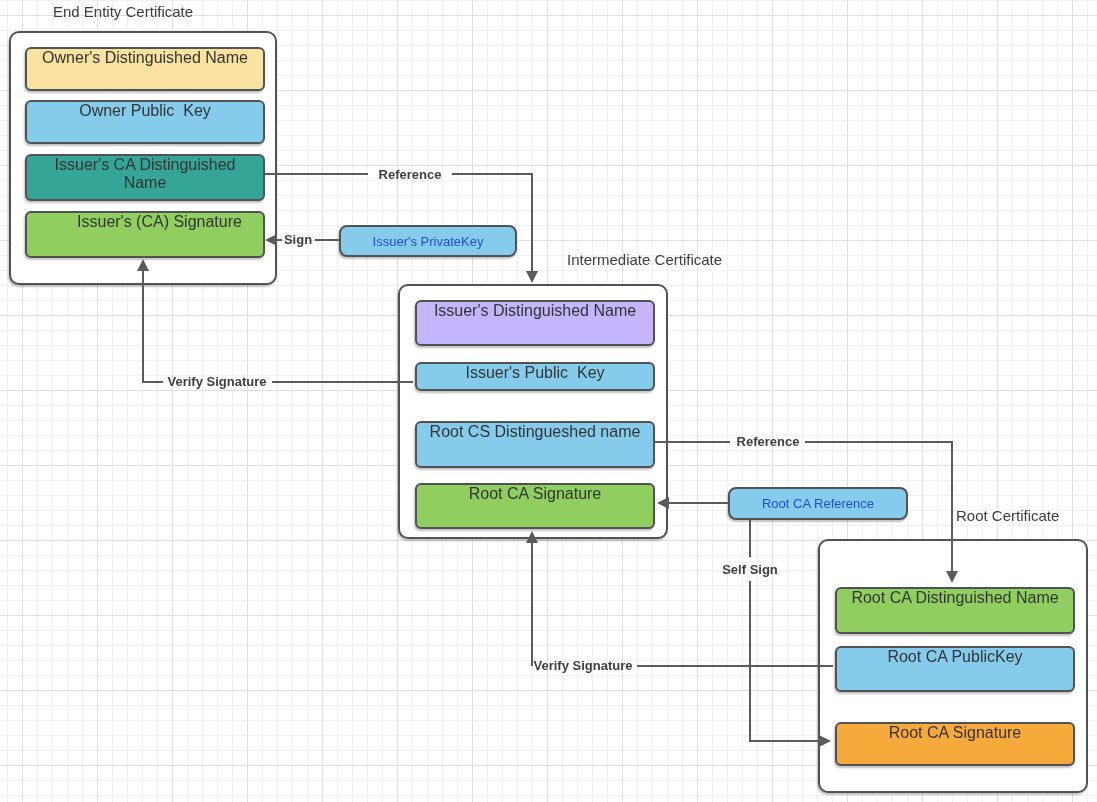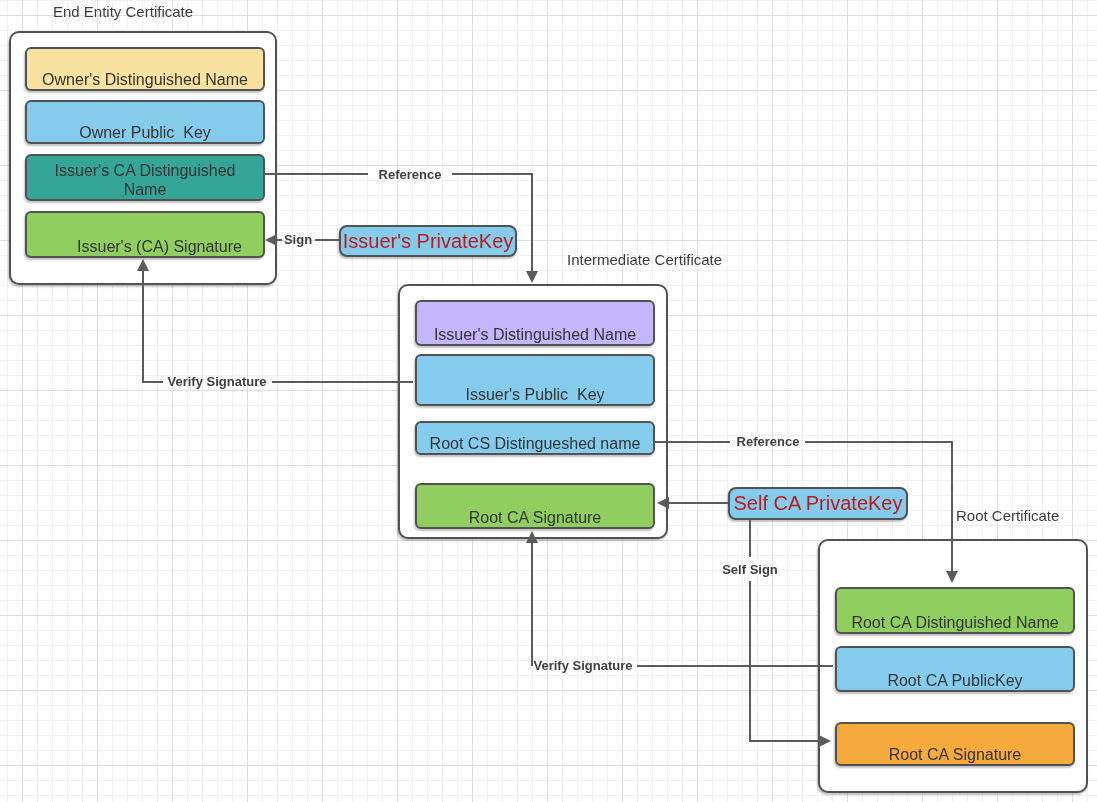--- a/index.html
+++ b/index.html
@@ -35,43 +35,43 @@
     color: #3d3d3d;
     white-space: nowrap;
   }
   .field {
     position: absolute;
     border: 2px solid #505254;
     border-radius: 6px;
     box-shadow: -1px 2px 2px rgba(80,80,80,0.35);
     box-sizing: border-box;
     display: flex;
-    align-items: flex-end;
+    align-items: flex-start;
     justify-content: center;
     text-align: center;
   }
   .field-label {
     font-size: 16px;
     color: #343434;
     line-height: 1.15;
     white-space: pre-wrap;
     max-width: 216px;
   }
   .key-box {
     position: absolute;
     border: 2px solid #505254;
     border-radius: 8px;
     box-shadow: -1px 2px 2px rgba(80,80,80,0.35);
     box-sizing: border-box;
     display: flex;
     align-items: center;
     justify-content: center;
     text-align: center;
-    font-size: 20px;
-    color: #b91c1c;
+    font-size: 13px;
+    color: #1d4ed8;
   }
   #connectors {
     position: absolute;
     left: 0;
     top: 0;
     pointer-events: none;
   }
   .arrow-label {
     position: absolute;
     transform: translate(-50%, -50%);
@@ -102,24 +102,24 @@
       <span class="field-label">Issuer's (CA) Signature</span>
     </div>
   </div>
 
   <div class="cert-title" style="left:567px; top:251px;">Intermediate Certificate</div>
 
   <div class="cert-container" style="left:398px; top:284px; width:270px; height:255px;">
     <div class="field" style="left: 15px; top: 14px; width: 240px; height: 46px; background-color: #c4b5fd;">
       <span class="field-label">Issuer's Distinguished Name</span>
     </div>
-    <div class="field" style="left: 15px; top: 68px; width: 240px; height: 52px; background-color: rgb(133, 204, 236);">
+    <div class="field" style="left: 15px; top: 76px; width: 240px; height: 29px; background-color: rgb(133, 204, 236);">
       <span class="field-label">Issuer's Public  Key</span>
     </div>
-    <div class="field" style="left: 15px; top: 135px; width: 240px; height: 34px; background-color: rgb(133, 204, 236);">
+    <div class="field" style="left: 15px; top: 135px; width: 240px; height: 47px; background-color: rgb(133, 204, 236);">
       <span class="field-label">Root CS Distingueshed name</span>
     </div>
     <div class="field" style="left: 15px; top: 197px; width: 240px; height: 46px; background-color: rgb(144, 207, 95);">
       <span class="field-label">Root CA Signature</span>
     </div>
   </div>
 
   <div class="cert-title" style="left:956px; top:507px;">Root Certificate</div>
 
   <div class="cert-container" style="left:818px; top:539px; width:270px; height:254px;">
@@ -129,21 +129,21 @@
     <div class="field" style="left: 15px; top: 105px; width: 240px; height: 46px; background-color: rgb(133, 204, 236);">
       <span class="field-label">Root CA PublicKey</span>
     </div>
     <div class="field" style="left: 15px; top: 181px; width: 240px; height: 44px; background-color: rgb(246, 170, 60);">
       <span class="field-label">Root CA Signature</span>
     </div>
   </div>
 
   <div class="key-box" style="left: 339px; top: 225px; width: 178px; height: 32px; background-color: rgb(133, 204, 236);">Issuer's PrivateKey</div>
 
-  <div class="key-box" style="left: 728px; top: 487px; width: 180px; height: 33px; background-color: rgb(133, 204, 236);">Self CA PrivateKey</div>
+  <div class="key-box" style="left: 728px; top: 487px; width: 180px; height: 33px; background-color: rgb(133, 204, 236);">Root CA Reference</div>
 
   <svg id="connectors" width="1097" height="802" viewBox="0 0 1097 802">
     <g stroke="#5b5b5b" stroke-width="2" fill="none">
       <path d="M263 174 H368 M452 174 H532 V271"></path>
       <path d="M339 240 H315 M282 240 H277"></path>
       <path d="M413 382 H272 M163 382 H143 V271"></path>
       <path d="M653 442 H730 M805 442 H952 V571"></path>
       <path d="M728 503 H669"></path>
       <path d="M750 520 V557 M750 581 V741 H819"></path>
       <path d="M833 666 H637 M532 666 V543"></path>

